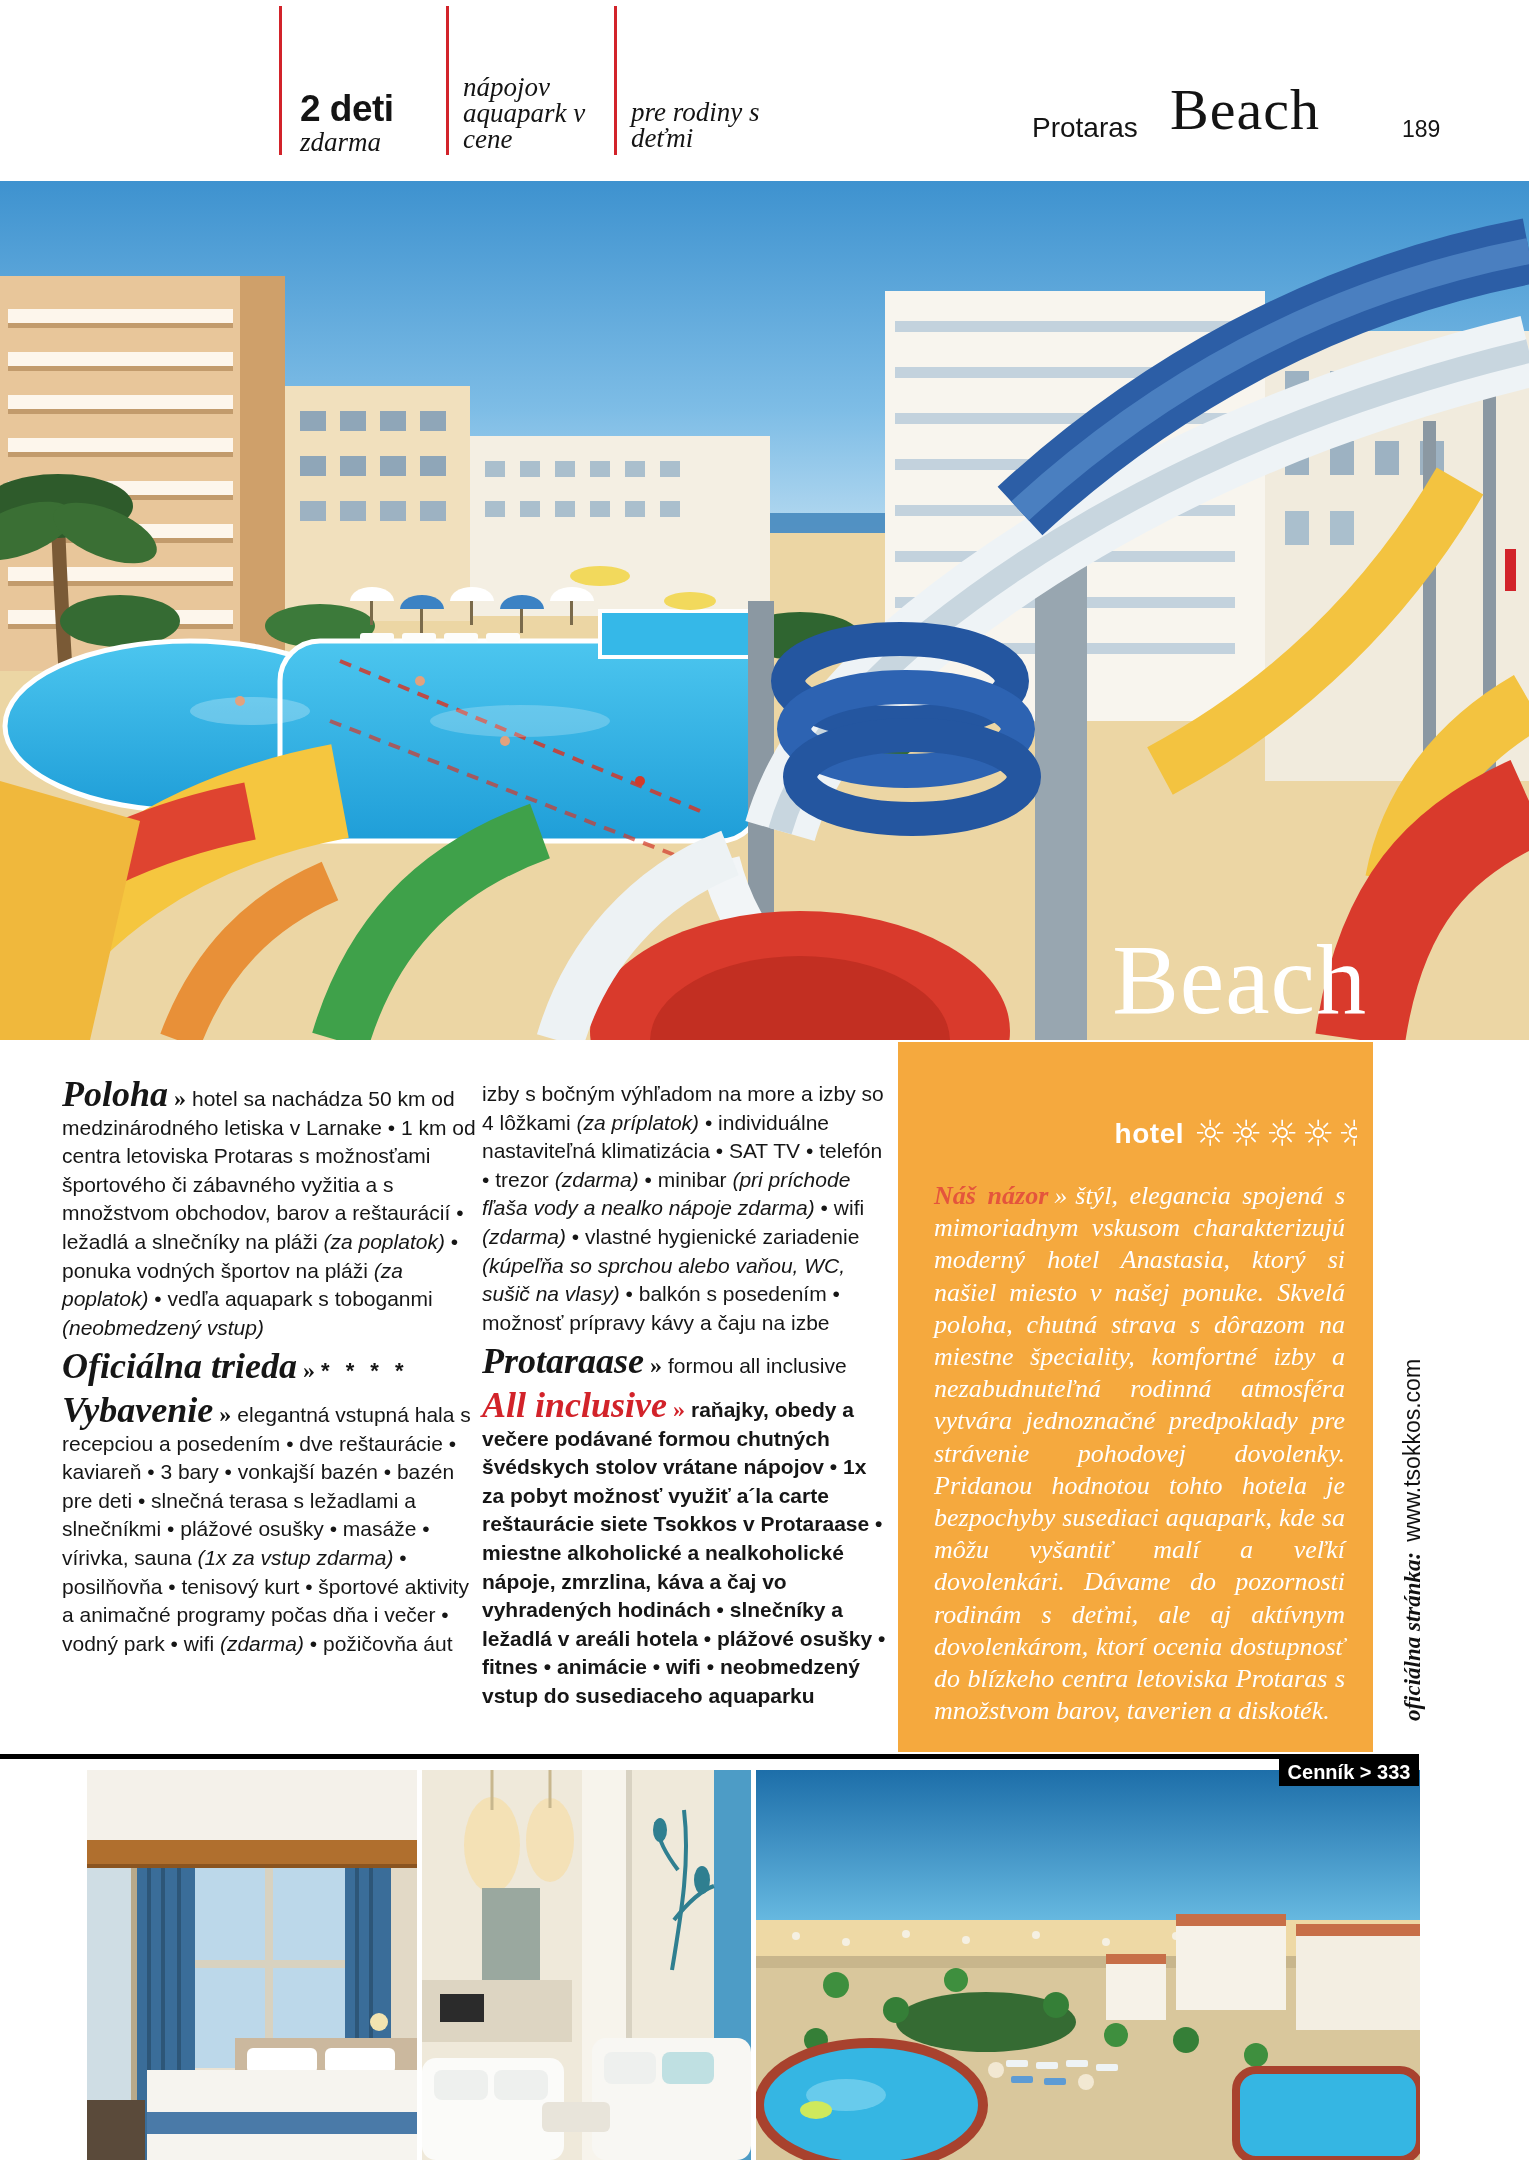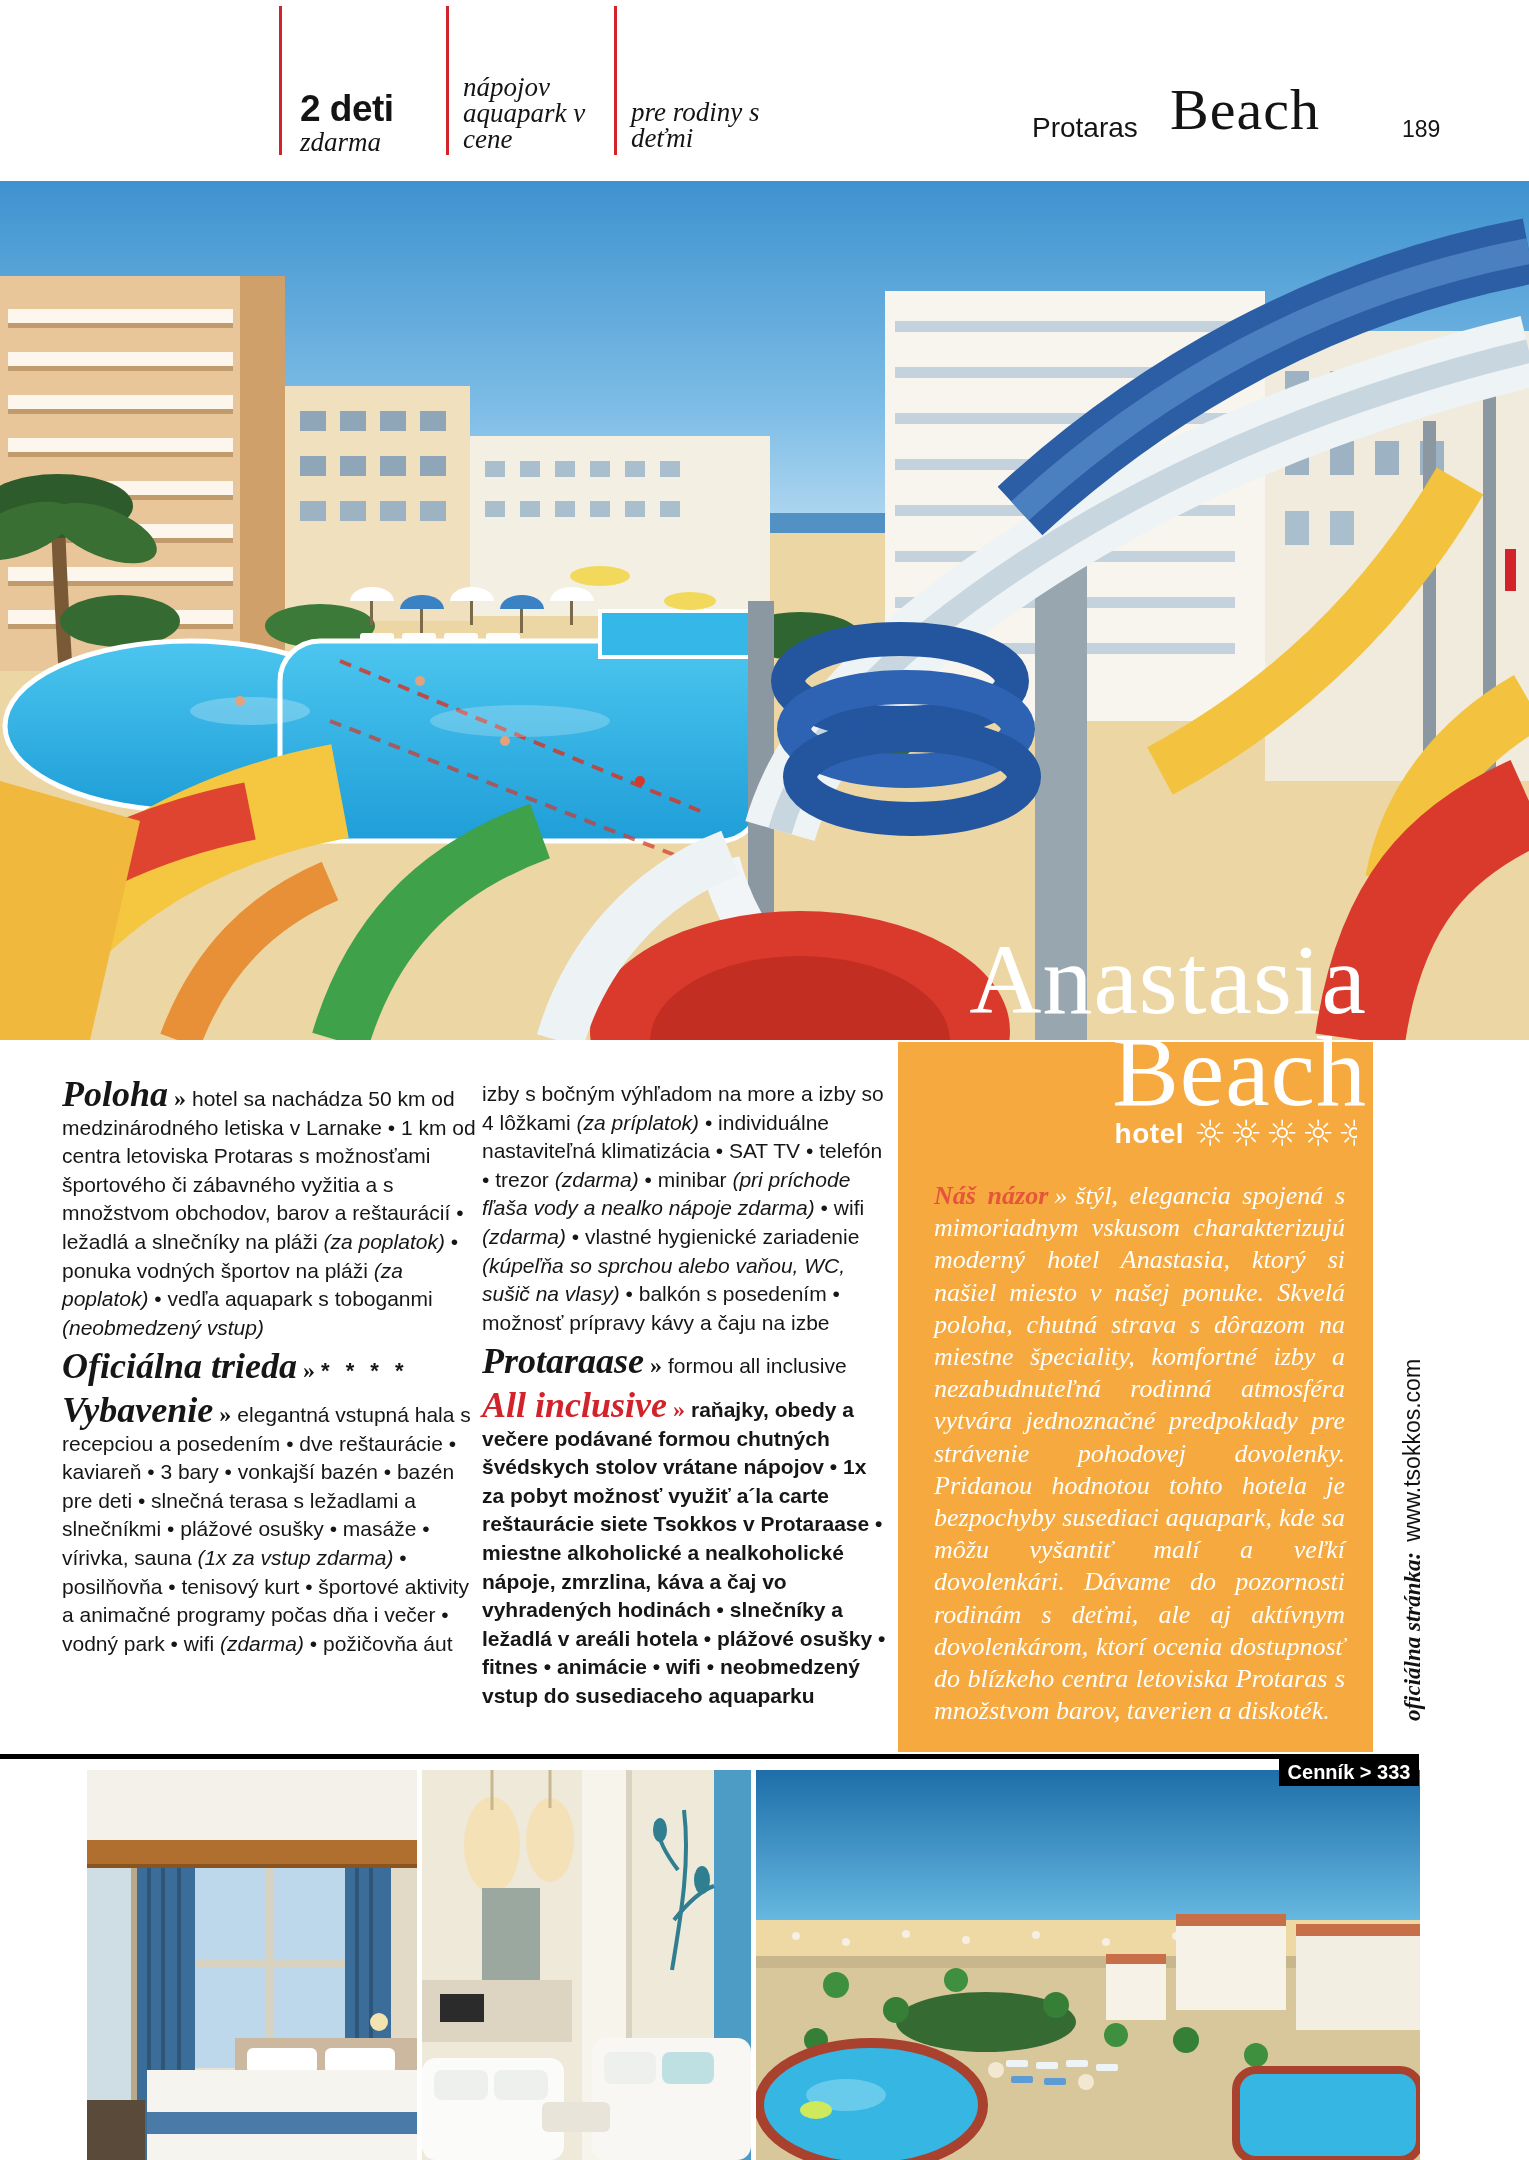--- a/index.html
+++ b/index.html
@@ -234,21 +234,20 @@
         <path d="M-20,760 C60,690 150,650 250,630" stroke="#df4430" stroke-width="58"></path>
         <path d="M180,860 C210,780 260,730 330,700" stroke="#e89038" stroke-width="42"></path>
         <path d="M340,860 C370,760 430,690 540,650" stroke="#3fa14a" stroke-width="58"></path>
         <path d="M560,860 C585,775 645,705 730,672" stroke="#edf2f4" stroke-width="48"></path>
         <path d="M0,600 L140,640 90,859 0,859 z" fill="#f0b83c"></path>
       </g>
     </svg>
   </div>
 
   <div class="hotel-title">
-    <div>Anastasia</div>
     <div>Beach</div>
   </div>
 
   <div class="orange-box">
     <div class="hotel-type-row">
       <span class="hotel-word">hotel</span>
       <span class="suns" id="suns">
           <span class="sun">☼</span>
           <span class="sun">☼</span>
           <span class="sun">☼</span>

